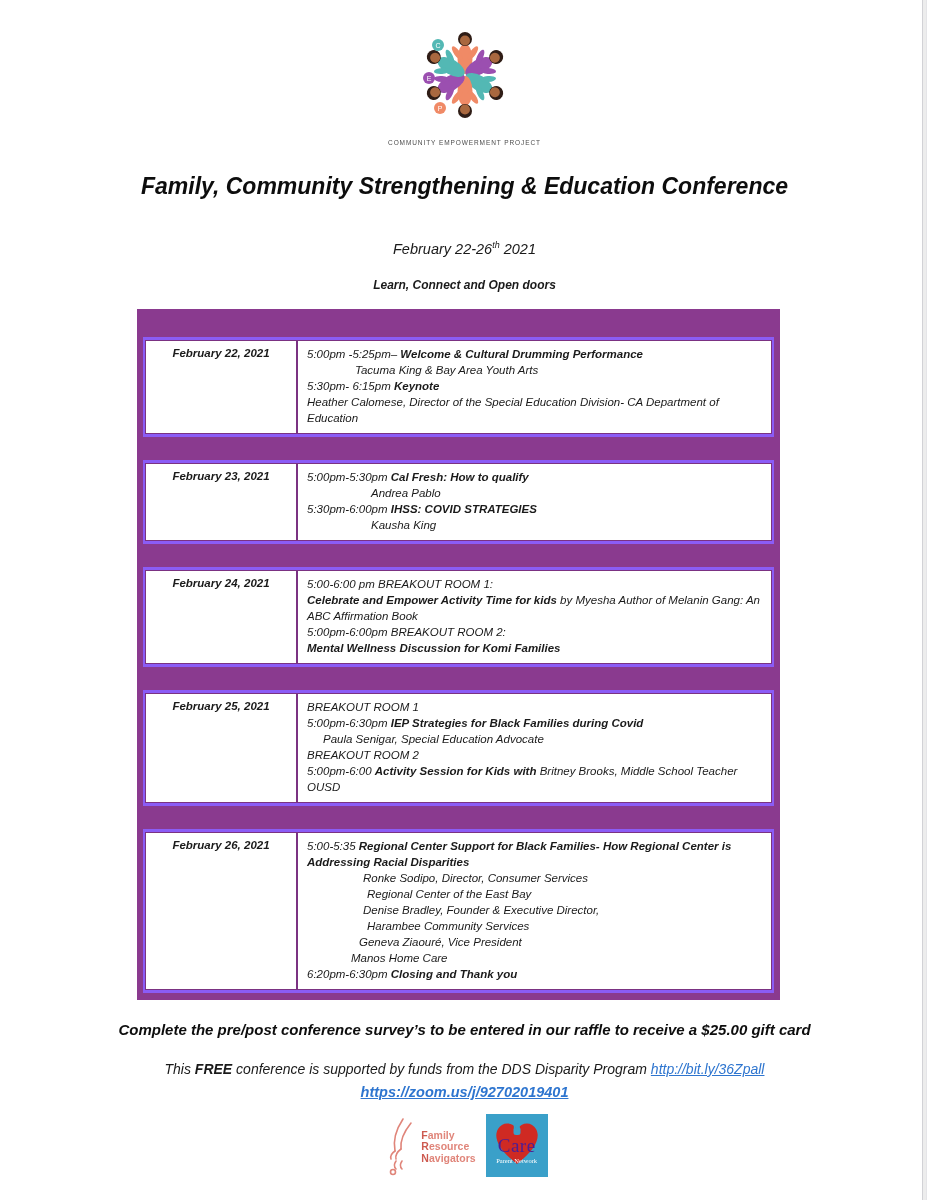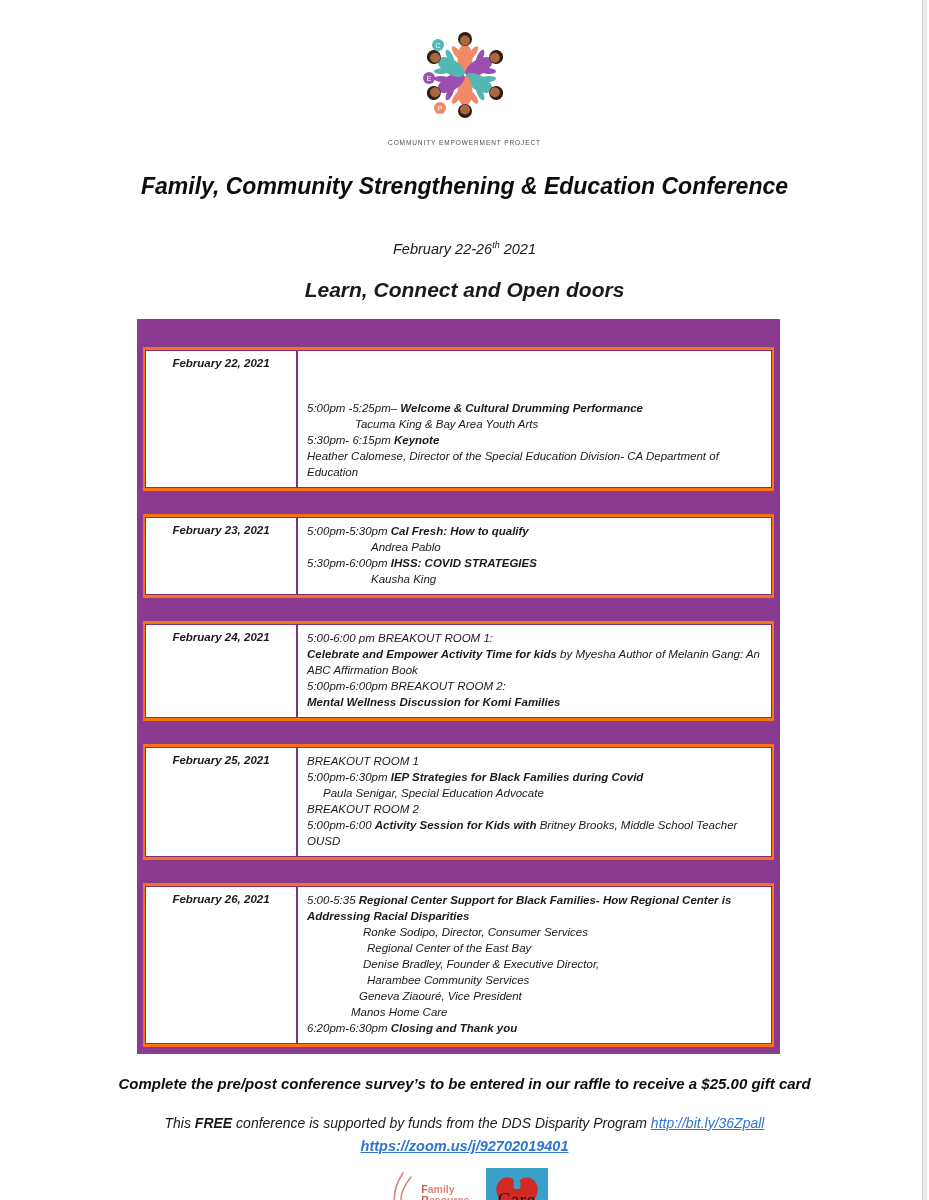--- a/index.html
+++ b/index.html
@@ -33,27 +33,27 @@
     margin-top:27px; text-align:center;
     font-size:23px; font-weight:700; font-style:italic; color:#0d0d0d;
   }
   .date-line {
     margin-top:40px; text-align:center;
     font-size:14.5px; font-style:italic;
   }
   .date-line sup { font-size:9px; }
   .tagline {
     margin-top:21px; text-align:center;
-    font-size:21px; font-weight:700; font-style:italic;
+    font-size:12px; font-weight:700; font-style:italic;
   }
 
   
   .schedule {
     margin:17px 0 0 137px; width:643px;
-    background:#f97316;
+    background:#8b5cf6;
     border-left:6px solid var(--accent);
     border-right:6px solid var(--accent);
     border-bottom:7px solid var(--accent);
     font-style:italic;
   }
   .band { background:var(--accent); height:23px; }
   .band.header { height:28px; }
   .s-row {
     display:flex; margin:3px 2px;
     border:1.5px solid var(--accent-dark);
@@ -94,21 +94,21 @@
   .frn-text .frn-line::first-letter { color:#cd5a50; font-weight:800; }
   .care-logo {
     width:62px; height:63px; background:#3aa0c9; position:relative;
     display:flex; flex-direction:column; align-items:center; justify-content:center;
   }
   .care-heart {
     position:absolute; top:4px; left:50%; transform:translateX(-50%);
   }
   .care-title {
     position:relative; z-index:2;
-    font-family:"Liberation Serif", serif; color:#0f172a;
+    font-family:"Liberation Serif", serif; color:#4c1d95;
     font-size:19px; letter-spacing:0.5px; margin-top:8px;
   }
   .care-sub {
     position:relative; z-index:2; color:#fff;
     font-family:"Liberation Serif", serif; font-size:6.5px; margin-top:0px;
   }
 </style>
 </head>
 <body>
 
@@ -183,21 +183,21 @@
   <div class="date-line"><span>February 22-26</span><sup>th</sup><span> 2021</span></div>
   <div class="tagline">Learn, Connect and Open doors</div>
 </div>
 
 <div class="schedule">
   <div class="band header"></div>
 
 <div class="s-row">
       <div class="date-cell">February 22, 2021</div>
       <div class="content-cell">
-        <div class="line" style="padding-left: 0px; margin-top: 44px;"><span>5:00pm -5:25pm– </span><span class="seg-b">Welcome &amp; Cultural Drumming Performance</span></div>
+        <div class="line" style="padding-left: 0px;"><span>5:00pm -5:25pm– </span><span class="seg-b">Welcome &amp; Cultural Drumming Performance</span></div>
         <div class="line" style="padding-left: 48px;"><span>Tacuma King &amp; Bay Area Youth Arts</span></div>
         <div class="line" style="padding-left: 0px;"><span>5:30pm- 6:15pm </span><span class="seg-b">Keynote</span></div>
         <div class="line" style="padding-left: 0px;"><span>Heather Calomese, Director of the Special Education Division- CA Department of Education</span></div>
       </div>
     </div>
     <div class="band"></div>
     <div class="s-row">
       <div class="date-cell">February 23, 2021</div>
       <div class="content-cell">
         <div class="line" style="padding-left: 0px;"><span>5:00pm-5:30pm </span><span class="seg-b">Cal Fresh: How to qualify</span></div>

